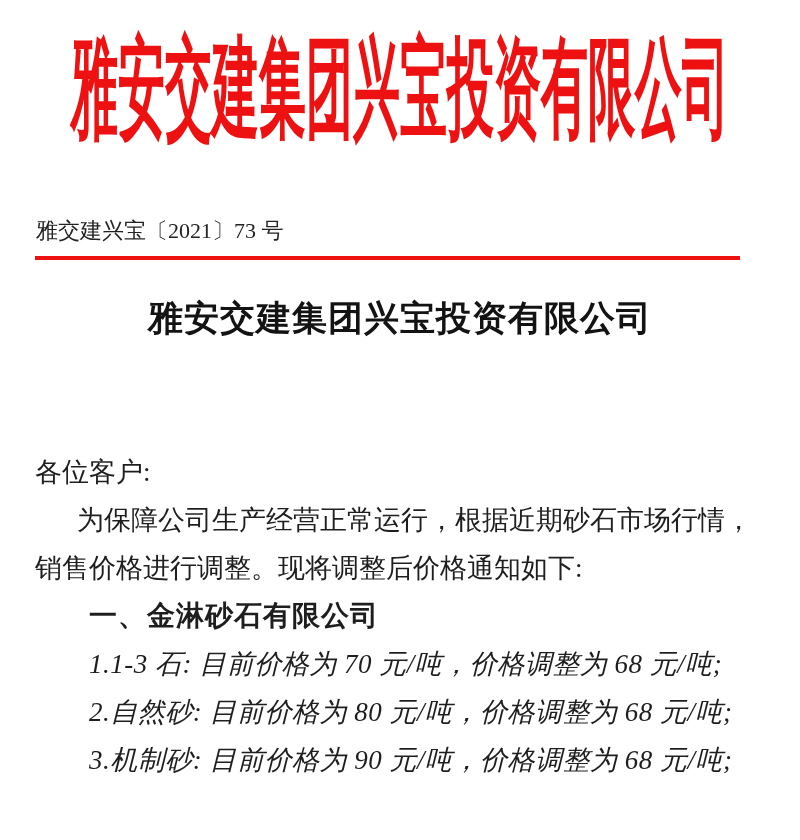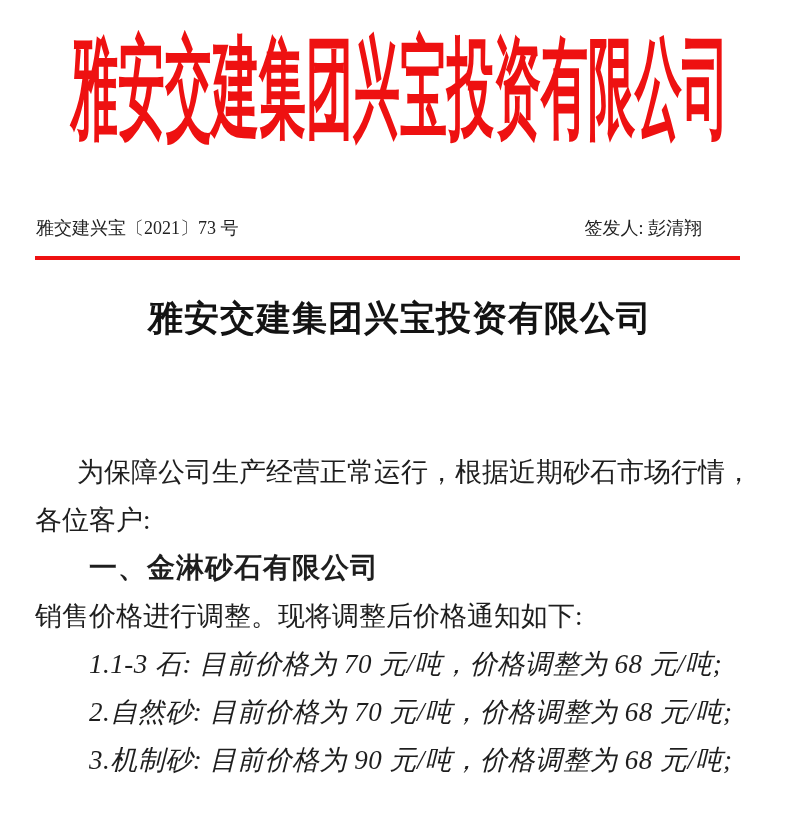--- a/index.html
+++ b/index.html
@@ -39,21 +39,21 @@
 
   
   .meta-row {
     position: absolute;
     top: 216px;
     left: 36px;
     right: 98px;
     display: flex;
     justify-content: space-between;
     align-items: baseline;
-    font-size: 18px;
+    font-size: 22px;
     white-space: nowrap;
   }
 
   
   .red-rule {
     position: absolute;
     top: 256px;
     left: 35px;
     width: 705px;
     height: 4px;
@@ -100,32 +100,31 @@
 <body>
 
 <div class="page">
 
   <div class="masthead">
     <span class="org">雅安交建集团兴宝投资有限公司</span>
   </div>
 
   <div class="meta-row">
     <span>雅交建兴宝〔2021〕73 号</span>
-    <span>签发人: 彭清翔</span>
   </div>
 
   <div class="red-rule"></div>
 
   <div class="doc-title">
     <div>雅安交建集团兴宝投资有限公司</div>
   </div>
 
   <div class="body-block">
+    <div class="line">各位客户:</div>
     <div class="line indent-2">为保障公司生产经营正常运行，根据近期砂石市场行情，</div>
-    <div class="line">各位客户:</div>
+    <div class="line">销售价格进行调整。现将调整后价格通知如下:</div>
     <div class="line section-heading">一、金淋砂石有限公司</div>
-    <div class="line">销售价格进行调整。现将调整后价格通知如下:</div>
     <div class="line item">1.1-3 石: 目前价格为 70 元/吨，价格调整为 68 元/吨;</div>
-    <div class="line item">2.自然砂: 目前价格为 70 元/吨，价格调整为 68 元/吨;</div>
+    <div class="line item">2.自然砂: 目前价格为 80 元/吨，价格调整为 68 元/吨;</div>
     <div class="line item">3.机制砂: 目前价格为 90 元/吨，价格调整为 68 元/吨;</div>
   </div>
 
 </div>
 
 </body></html>

